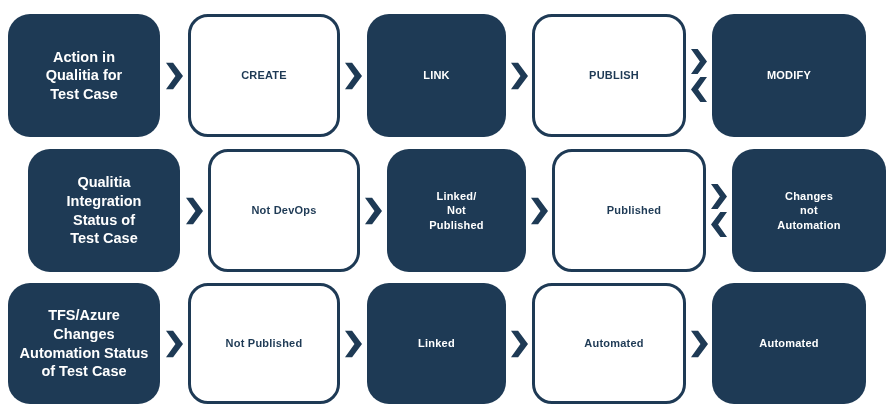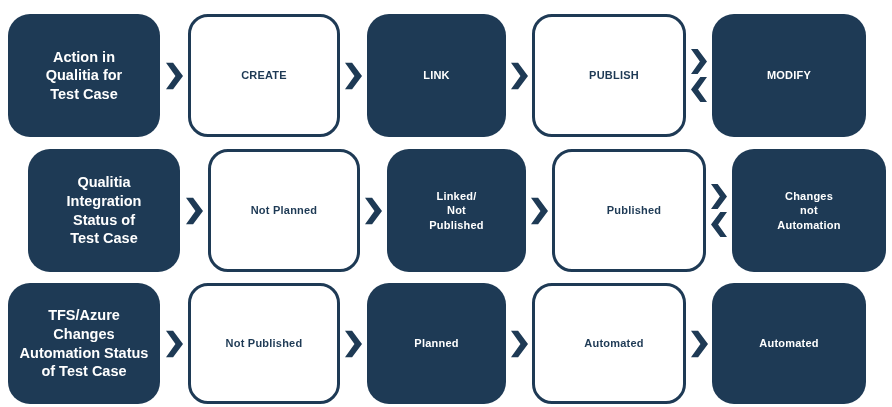--- a/index.html
+++ b/index.html
@@ -102,21 +102,21 @@
 Integration
 Status of
 Test Case</span>
     </div>
     <div class="gap g1">
       <svg class="chev" width="17" height="28" viewBox="0 0 18 28">
           <polygon points="0,0 7.5,0 18,14 7.5,28 0,28 10,14"></polygon>
         </svg>
     </div>
     <div class="box light c2">
-      <span class="box-label">Not Planned</span>
+      <span class="box-label">Not DevOps</span>
     </div>
     <div class="gap g2">
       <svg class="chev" width="17" height="28" viewBox="0 0 18 28">
           <polygon points="0,0 7.5,0 18,14 7.5,28 0,28 10,14"></polygon>
         </svg>
     </div>
     <div class="box dark c3">
       <span class="box-label">Linked/
 Not
 Published</span>
@@ -158,21 +158,21 @@
     </div>
     <div class="box light c2">
       <span class="box-label">Not Published</span>
     </div>
     <div class="gap g2">
       <svg class="chev" width="17" height="28" viewBox="0 0 18 28">
           <polygon points="0,0 7.5,0 18,14 7.5,28 0,28 10,14"></polygon>
         </svg>
     </div>
     <div class="box dark c3">
-      <span class="box-label">Planned</span>
+      <span class="box-label">Linked</span>
     </div>
     <div class="gap g3">
       <svg class="chev" width="17" height="28" viewBox="0 0 18 28">
           <polygon points="0,0 7.5,0 18,14 7.5,28 0,28 10,14"></polygon>
         </svg>
     </div>
     <div class="box light c4">
       <span class="box-label">Automated</span>
     </div>
     <div class="gap g4">

